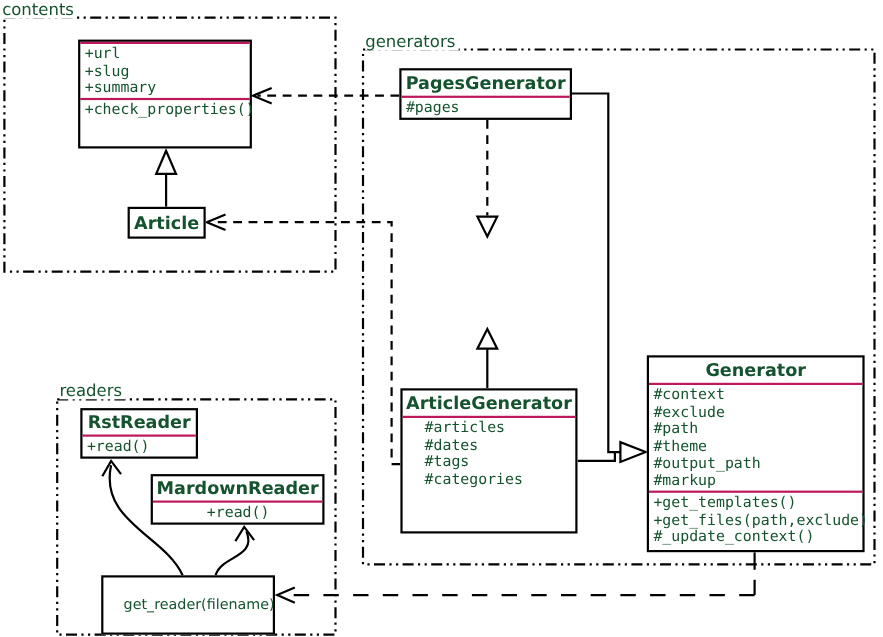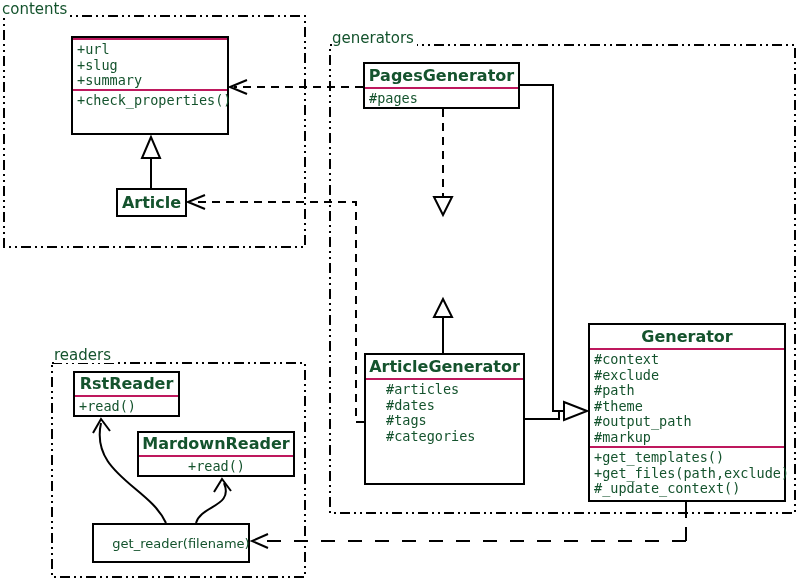--- a/index.html
+++ b/index.html
@@ -128,17 +128,17 @@
     </div>
   </div>
 
   <div class="uml" style="left:137px;top:431px;width:158px;height:46px;text-align:center;">
     <div class="title" style="height:22px;">MardownReader</div>
     <div class="sec last">
       <div class="m">+read()</div>
     </div>
   </div>
 
-  <div class="plainbox" style="left:92px;top:523px;width:158px;height:40px;padding-left:20px;">
+  <div class="plainbox" style="left:92px;top:523px;width:158px;height:54px;padding-left:20px;">
     <span>get_reader(filename)</span>
   </div>
 
 </div>
 
 </body></html>

